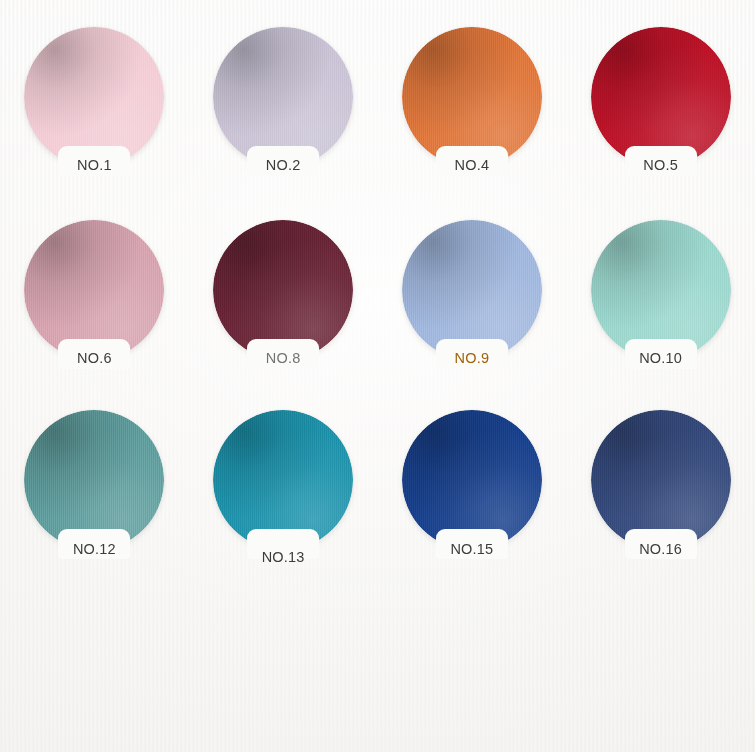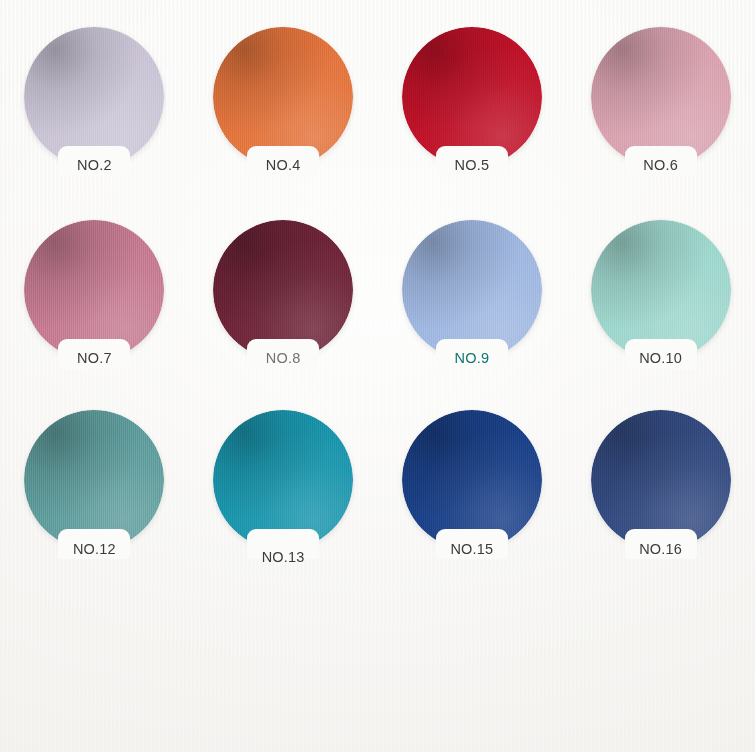--- a/index.html
+++ b/index.html
@@ -139,20 +139,32 @@
     transform: translateY(5px);
     font-family: "Liberation Sans", sans-serif;
   }
 </style>
 </head>
 <body style="background-color: rgb(251, 251, 249);">
 
 <div id="palette">
   <div class="grid">
 
+  <div class="cell">
+        <div class="swatch">
+          <div class="disc">
+            <div class="fill" style="background-color: rgb(245, 203, 213);"></div>
+            <div class="stripes"></div>
+            <div class="shade"></div>
+          </div>
+          <div class="notch" style="background-color: rgb(251, 251, 249);">
+            <span class="label" style="color: rgb(60, 60, 60);">NO.1</span>
+          </div>
+        </div>
+      </div>
       <div class="cell">
         <div class="swatch">
           <div class="disc">
             <div class="fill" style="background-color: rgb(201, 195, 213);"></div>
             <div class="stripes"></div>
             <div class="shade"></div>
           </div>
           <div class="notch" style="background-color: rgb(251, 251, 249);">
             <span class="label" style="color: rgb(60, 60, 60);">NO.2</span>
           </div>
@@ -190,50 +202,38 @@
             <div class="shade"></div>
           </div>
           <div class="notch" style="background-color: rgb(251, 251, 249);">
             <span class="label" style="color: rgb(60, 60, 60);">NO.6</span>
           </div>
         </div>
       </div>
       <div class="cell">
         <div class="swatch">
           <div class="disc">
-            <div class="fill" style="background-color: rgb(196, 120, 143);"></div>
-            <div class="stripes"></div>
-            <div class="shade"></div>
-          </div>
-          <div class="notch" style="background-color: rgb(251, 251, 249);">
-            <span class="label" style="color: rgb(60, 60, 60);">NO.7</span>
-          </div>
-        </div>
-      </div>
-      <div class="cell">
-        <div class="swatch">
-          <div class="disc">
             <div class="fill" style="background-color: rgb(107, 36, 55);"></div>
             <div class="stripes"></div>
             <div class="shade"></div>
           </div>
           <div class="notch" style="background-color: rgb(251, 251, 249);">
             <span class="label" style="color: #737373;">NO.8</span>
           </div>
         </div>
       </div>
       <div class="cell">
         <div class="swatch">
           <div class="disc">
             <div class="fill" style="background-color: rgb(157, 182, 224);"></div>
             <div class="stripes"></div>
             <div class="shade"></div>
           </div>
           <div class="notch" style="background-color: rgb(251, 251, 249);">
-            <span class="label" style="color: #0f766e; text-align: center;">NO.9</span>
+            <span class="label" style="color: #a16207; text-align: center;">NO.9</span>
           </div>
         </div>
       </div>
       <div class="cell">
         <div class="swatch">
           <div class="disc">
             <div class="fill" style="background-color: rgb(156, 214, 204);"></div>
             <div class="stripes"></div>
             <div class="shade"></div>
           </div>

